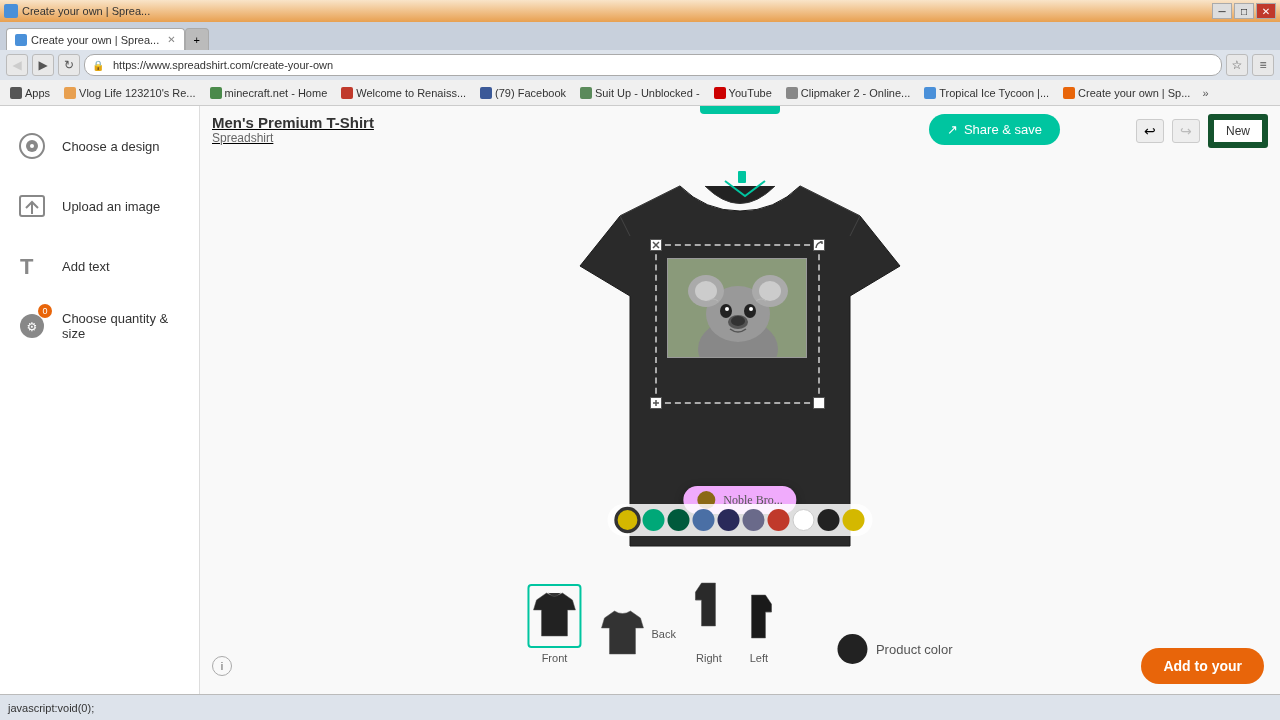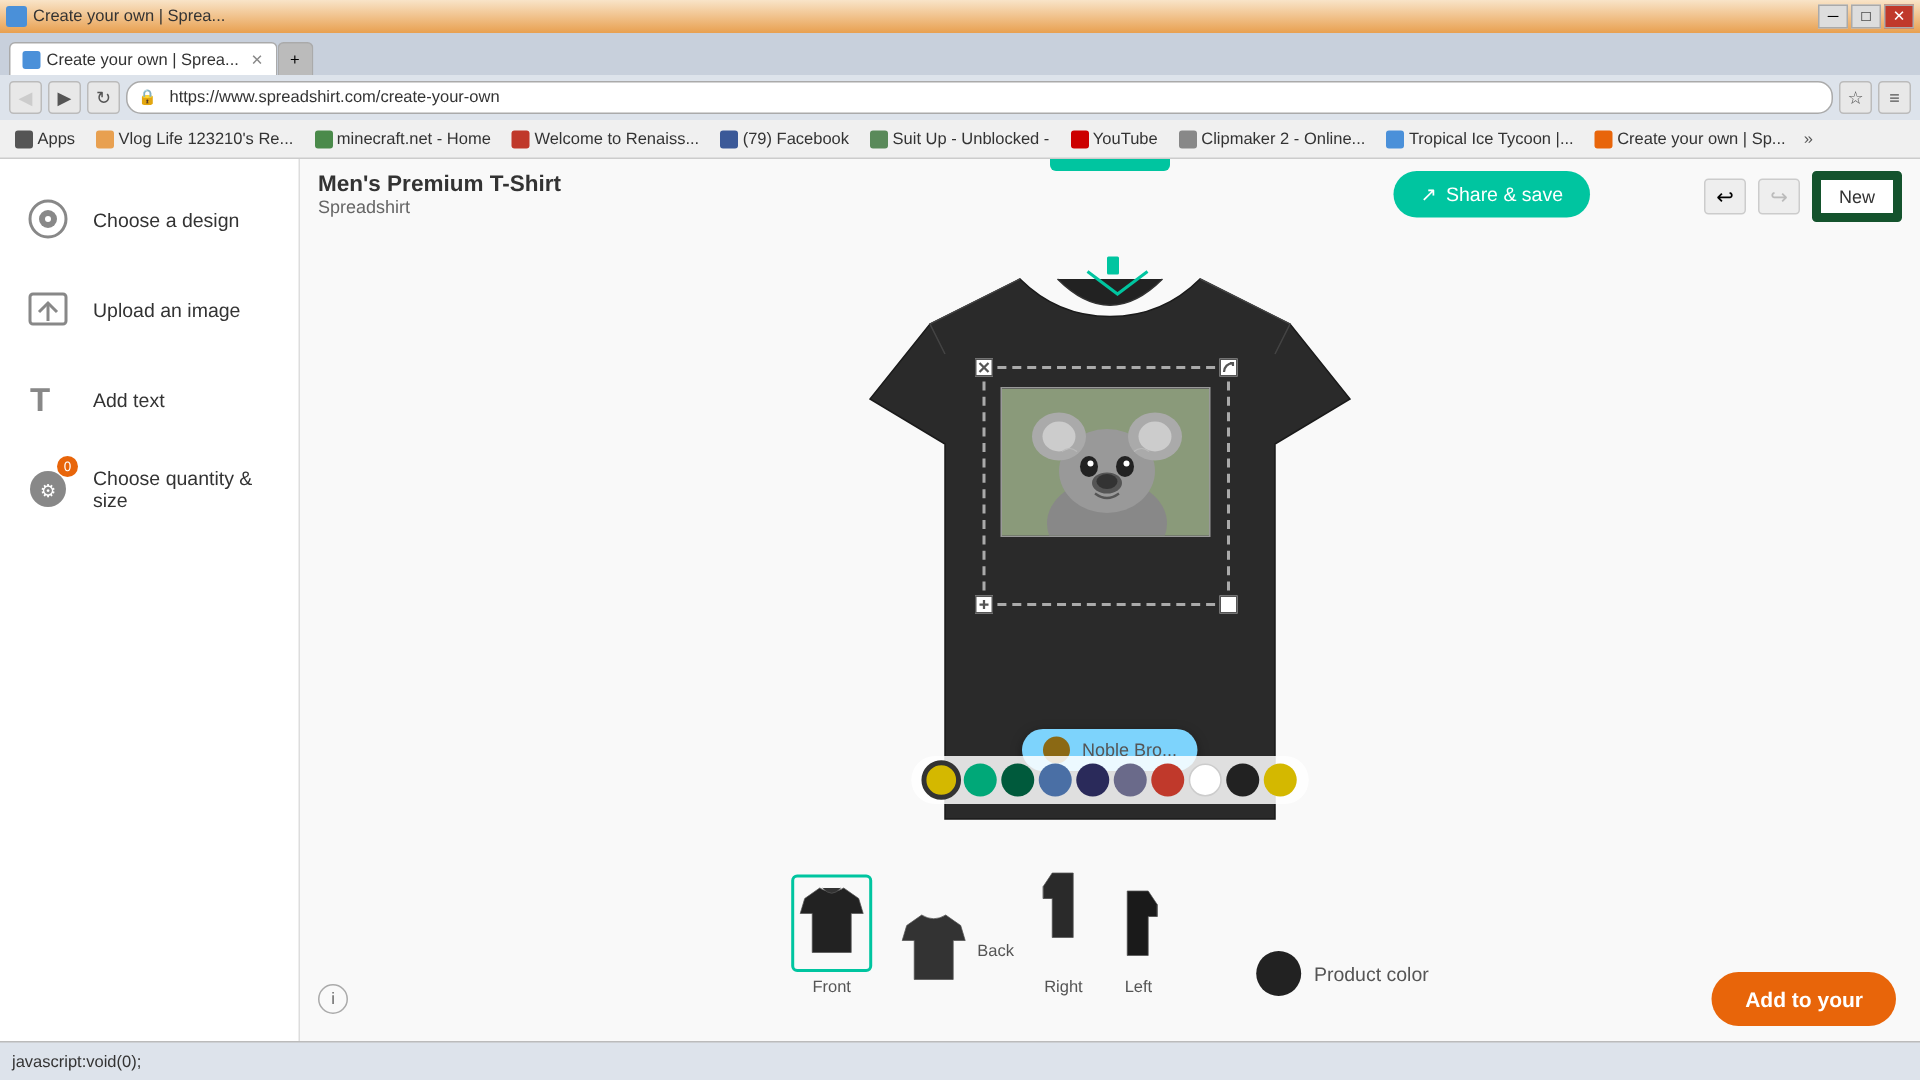--- a/index.html
+++ b/index.html
@@ -136,20 +136,21 @@
       background: #f9f9f9;
       position: relative;
       padding-bottom: 20px;
     }
 
     
     .page-header {
       position: absolute;
       top: 8px;
       left: 12px;
+      text-decoration: underline;
     }
     .page-title { font-size: 15px; font-weight: bold; color: #333; }
     .page-subtitle { font-size: 12px; color: #666; }
 
     
     .top-actions {
       position: absolute;
       top: 8px;
       right: 12px;
       display: flex;
@@ -450,21 +451,21 @@
 
             <path d="M62,70 Q70,76 78,70" fill="none" stroke="#555" stroke-width="1.5"></path>
 
             <path d="M40,42 Q45,38 50,42" fill="none" stroke="#bbb" stroke-width="0.8"></path>
             <path d="M88,42 Q93,38 98,42" fill="none" stroke="#bbb" stroke-width="0.8"></path>
           </svg>
         </div>
       </div>
 
       
-      <div style="position:absolute; bottom:62px; left:50%; transform:translateX(-50%); background:#7dd3fc; border-radius:20px; padding:5px 14px; display:flex; align-items:center; gap:8px; box-shadow:0 2px 8px rgba(0,0,0,0.35);">
+      <div style="position:absolute; bottom:62px; left:50%; transform:translateX(-50%); background:#f0abfc; border-radius:20px; padding:5px 14px; display:flex; align-items:center; gap:8px; box-shadow:0 2px 8px rgba(0,0,0,0.35);font-family:Liberation Serif, serif;">
         <div style="width:18px; height:18px; border-radius:50%; background:#8B6914;"></div>
         <span style="font-size:12px; color:#555;">Noble Bro...</span>
       </div>
 
       
       <div style="position:absolute; bottom:40px; left:50%; transform:translateX(-50%); display:flex; gap:3px; align-items:center; background:rgba(255,255,255,0.85); border-radius:20px; padding:4px 8px;">
         <div style="width:24px; height:24px; border-radius:50%; background:#d4b800; border:3px solid #333; transform:scale(1.1);"></div>
         <div style="width:22px; height:22px; border-radius:50%; background:#00a878;"></div>
         <div style="width:22px; height:22px; border-radius:50%; background:#005a3c;"></div>
         <div style="width:22px; height:22px; border-radius:50%; background:#4a6fa5;"></div>

